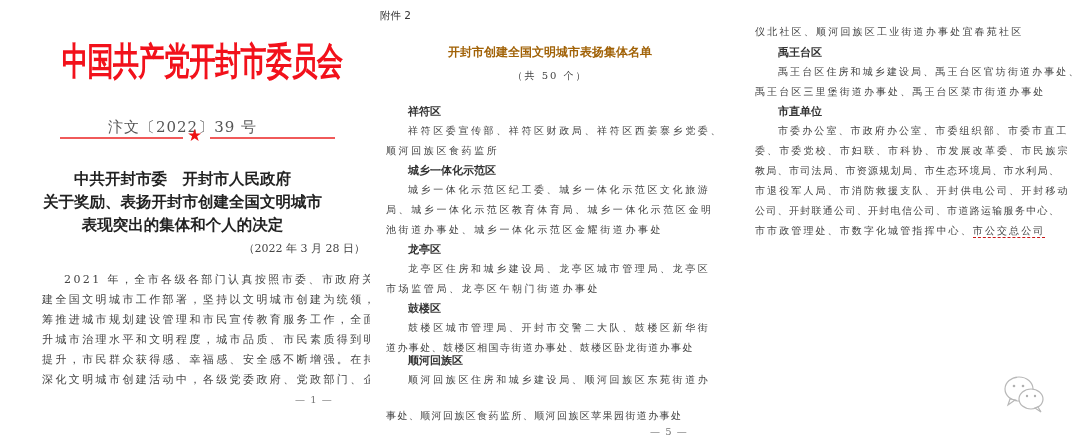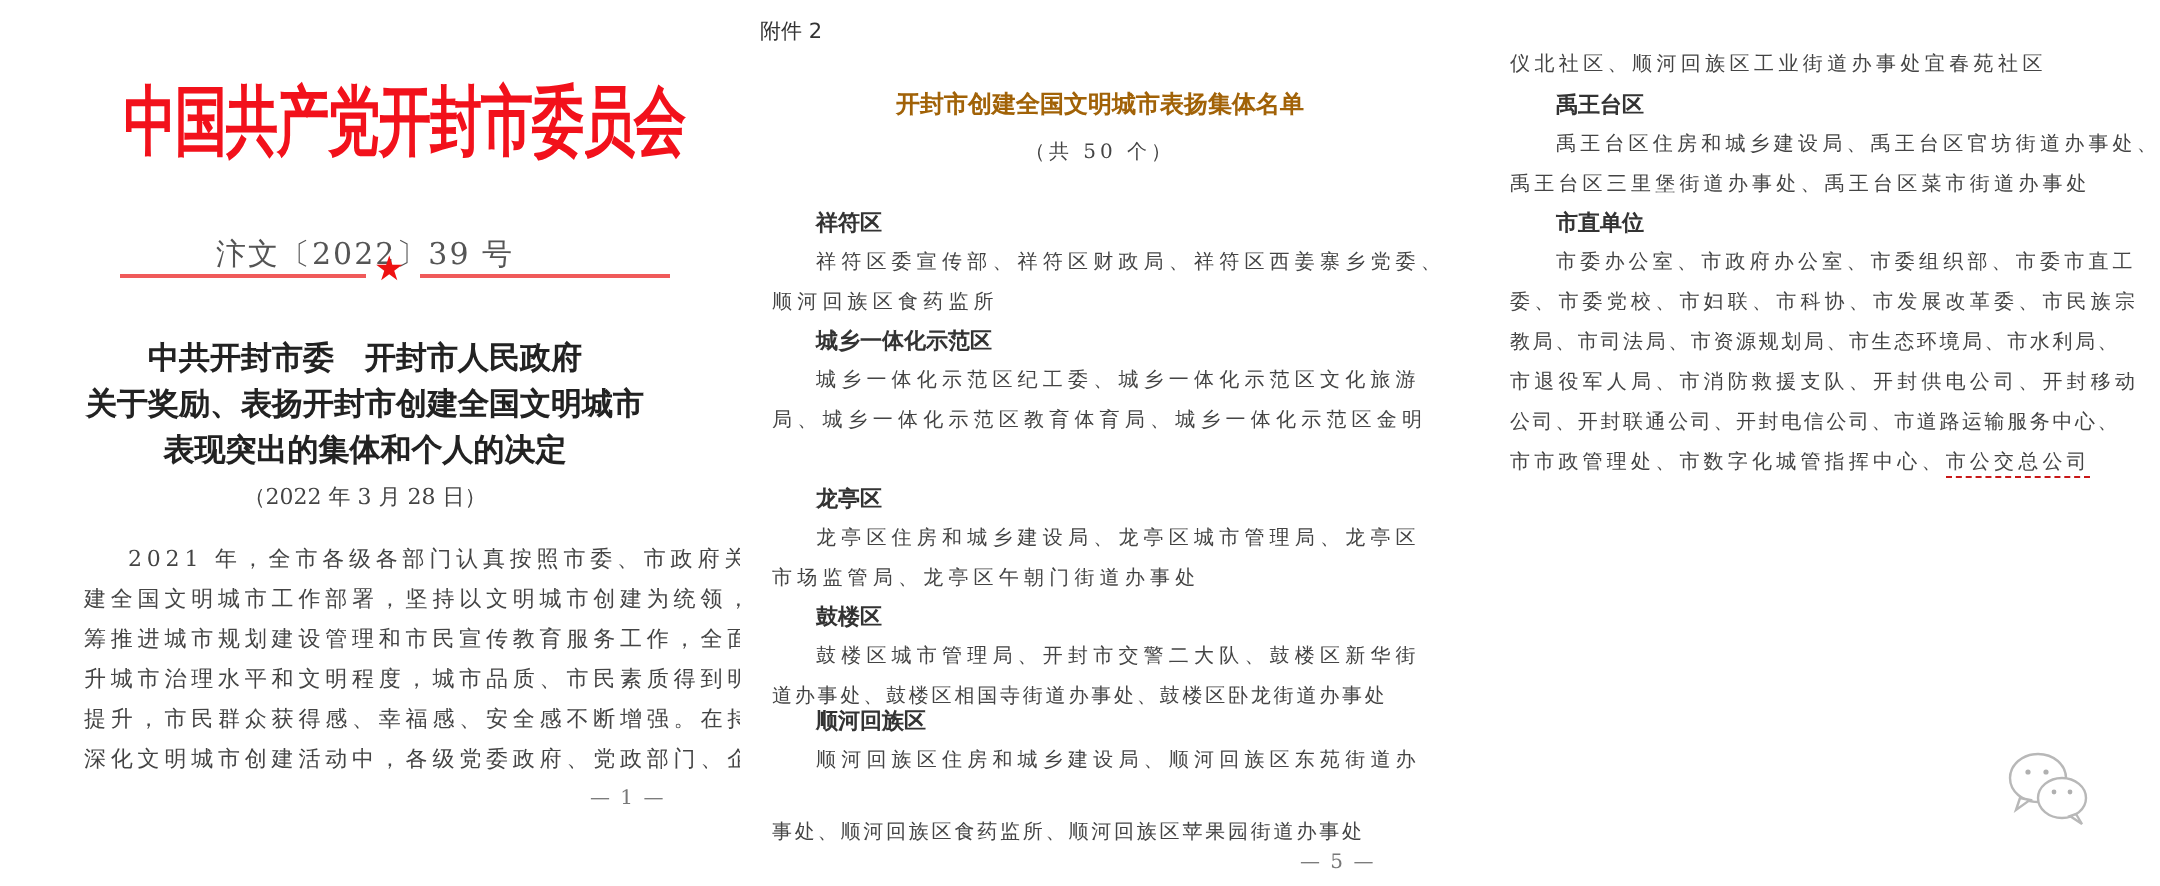--- a/index.html
+++ b/index.html
@@ -19,21 +19,21 @@
     color: #f2111b; font-family: "DejaVu Sans", sans-serif; font-weight: bold;
     font-size: 26px; letter-spacing: -0.5px; transform: scaleY(1.45); transform-origin: top center;
   }
   .doc-number { left: 0; width: 365px; text-align: center; top: 118px; font-size: 15px; color: #555; letter-spacing: 1px; }
   .rule { position: absolute; top: 137px; height: 1.5px; background: #f05a5a; }
   .rule.left { left: 60px; width: 123px; }
   .rule.right { left: 210px; width: 125px; }
   .star { position: absolute; left: 187px; top: 127px; color: #ee1111; font-size: 17px; line-height: 17px; }
 
   .decision-title { left: 0; width: 365px; text-align: center; font-size: 15.5px; font-weight: bold; color: #222; font-family: "DejaVu Serif", serif; }
-  .decision-date { left: 0; width: 365px; text-align: center; top: 241px; font-size: 11px; color: #444; }
+  .decision-date { left: 0; width: 365px; text-align: right; top: 241px; font-size: 11px; color: #444; }
 
   .body-line { font-size: 11px; color: #444; letter-spacing: 2.4px; }
 
   .page-num { font-size: 10px; color: #777; letter-spacing: 1px; }
 
   
   .attach-label { left: 10px; top: 9px; font-family: "DejaVu Sans", sans-serif; font-size: 10.5px; color: #333; }
   .list-title { left: 0; width: 360px; text-align: center; top: 44px; font-size: 12px; font-weight: bold; color: #a16207; }
   .list-count { left: 0; width: 360px; text-align: center; top: 69px; font-size: 10px; color: #444; letter-spacing: 2px; }
 
@@ -75,20 +75,21 @@
   <div class="abs list-title">开封市创建全国文明城市表扬集体名单</div>
   <div class="abs list-count">（共 50 个）</div>
 
   <div class="abs section-head" style="left:38px; top:104px;">祥符区</div>
   <div class="abs item-line" style="left:38px; top:124px;">祥符区委宣传部、祥符区财政局、祥符区西姜寨乡党委、</div>
   <div class="abs item-line" style="left:16px; top:144px;">顺河回族区食药监所</div>
 
   <div class="abs section-head" style="left:38px; top:163px;">城乡一体化示范区</div>
   <div class="abs item-line" style="left:16px; top:203px;">局、城乡一体化示范区教育体育局、城乡一体化示范区金明</div>
   <div class="abs item-line" style="left:38px; top:183px;">城乡一体化示范区纪工委、城乡一体化示范区文化旅游</div>
+  <div class="abs item-line" style="left:16px; top:223px;">池街道办事处、城乡一体化示范区金耀街道办事处</div>
 
   <div class="abs section-head" style="left:38px; top:242px;">龙亭区</div>
   <div class="abs item-line" style="left:38px; top:262px;">龙亭区住房和城乡建设局、龙亭区城市管理局、龙亭区</div>
   <div class="abs item-line" style="left:16px; top:282px;">市场监管局、龙亭区午朝门街道办事处</div>
 
   <div class="abs section-head" style="left:38px; top:301px;">鼓楼区</div>
   <div class="abs item-line" style="left:38px; top:321px;">鼓楼区城市管理局、开封市交警二大队、鼓楼区新华街</div>
   <div class="abs item-line" style="left:16px; top:341px; letter-spacing:1.4px;">道办事处、鼓楼区相国寺街道办事处、鼓楼区卧龙街道办事处</div>
 
   <div class="abs section-head" style="left:38px; top:353px;">顺河回族区</div>

